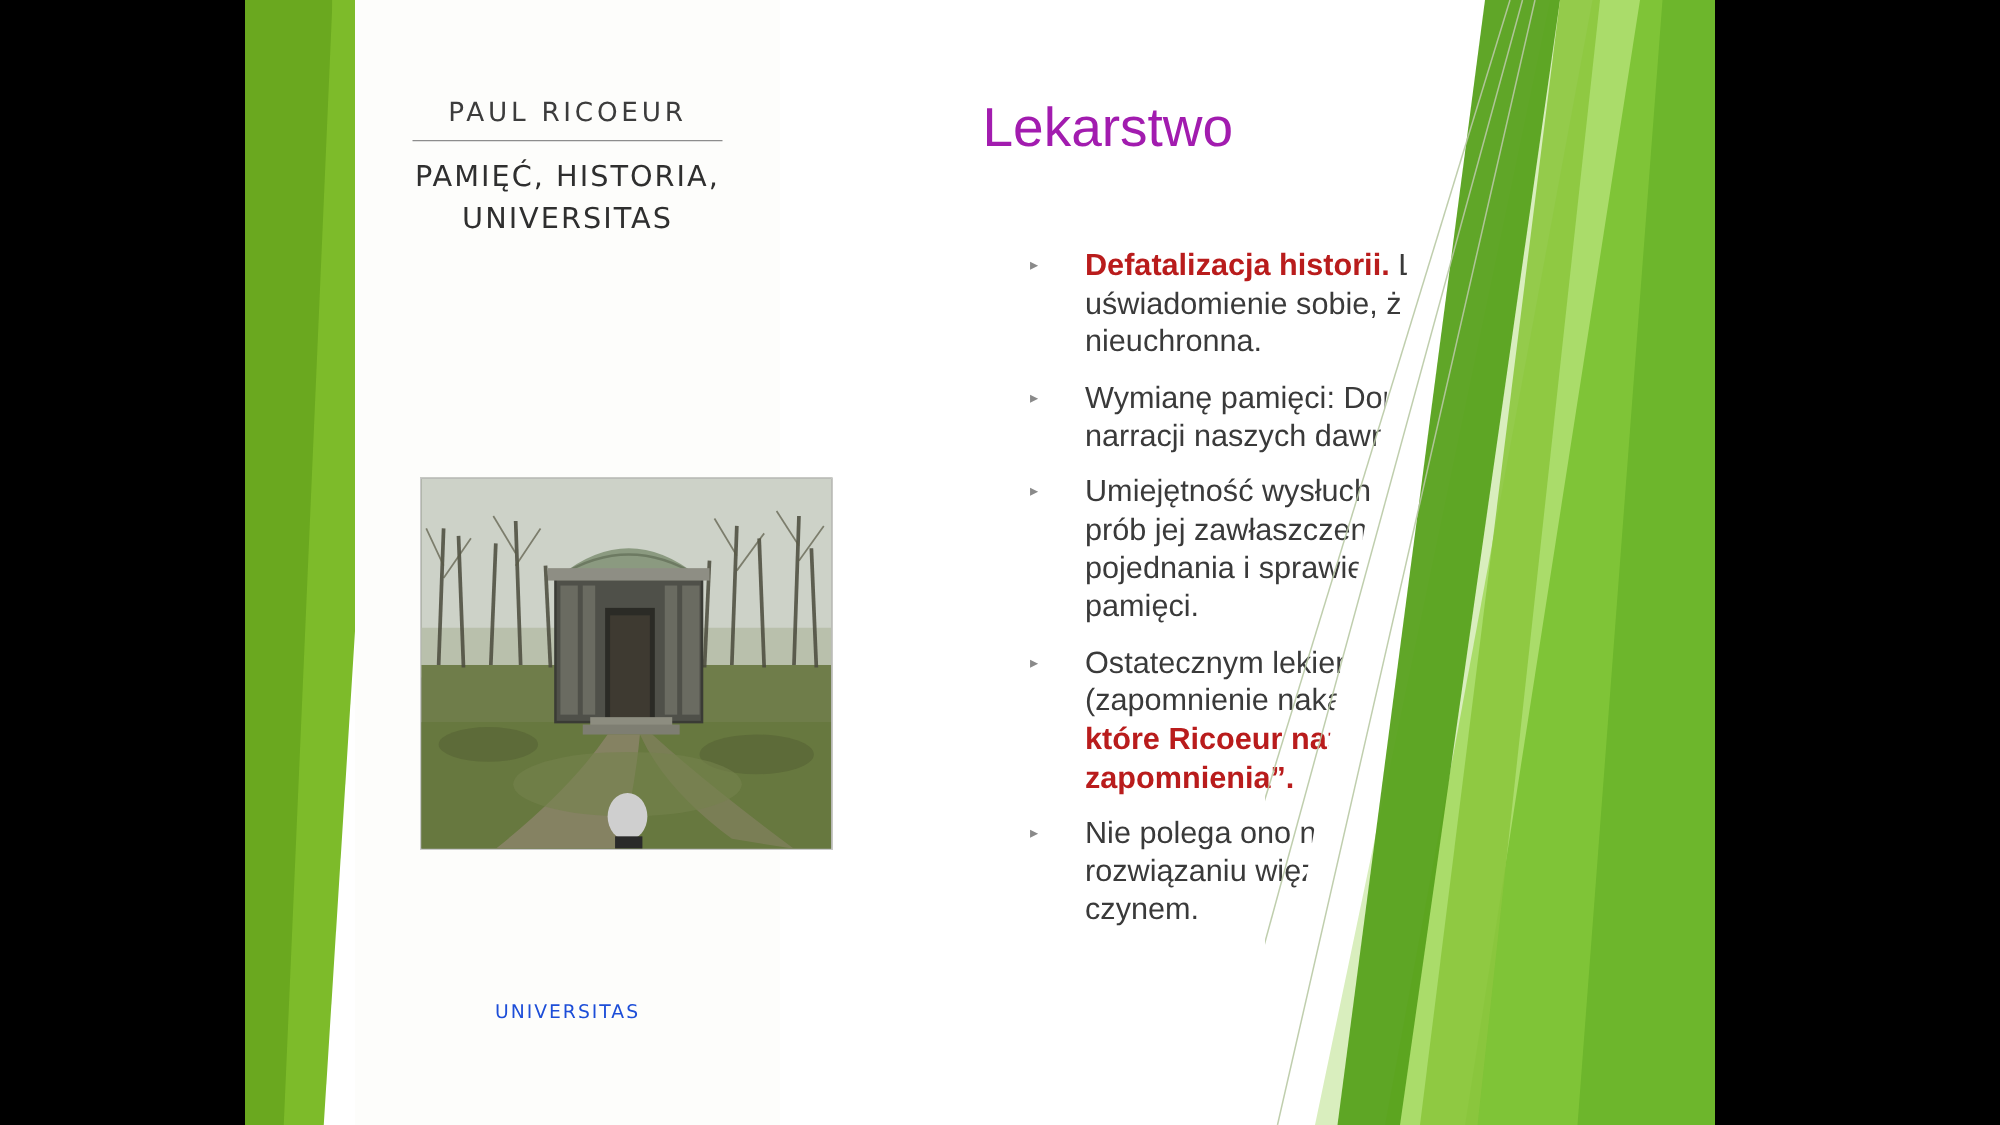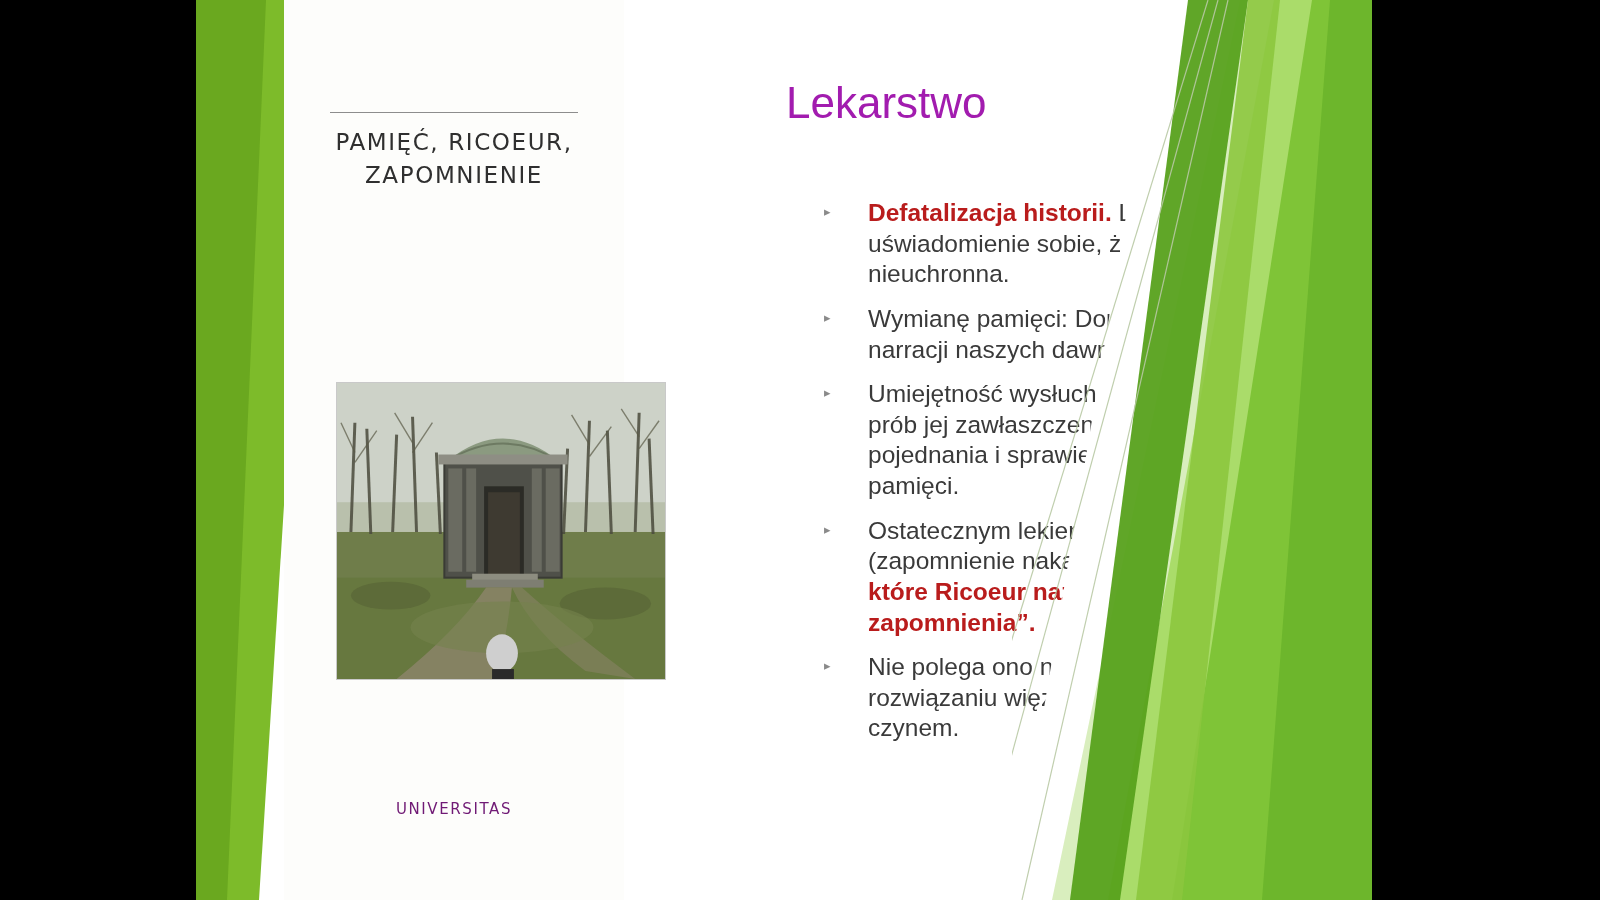--- a/index.html
+++ b/index.html
@@ -91,21 +91,21 @@
     border: 1px solid #c9c9c9;
   }
   .book-photo svg { display: block; width: 100%; height: 100%; }
   .book-publisher {
     position: absolute;
     left: 0; right: 0; top: 800px;
     text-align: center;
     font-family: "DejaVu Sans", sans-serif;
     font-size: 15px;
     letter-spacing: 1.6px;
-    color: #701a75;
+    color: #1d4ed8;
   }
 
   
   .content {
     position: absolute;
     left: 590px; top: 0;
     width: 580px; height: 900px;
   }
   .slide-title {
     position: absolute;
@@ -144,22 +144,23 @@
 <body>
 
 <div id="slide-stage">
 
   <div class="left-band">
     <div class="b1"></div>
     <div class="b2"></div>
   </div>
 
   <div class="book-panel">
+    <div class="book-author">PAUL RICOEUR</div>
     <div class="book-rule"></div>
-    <div class="book-title">PAMIĘĆ, RICOEUR, ZAPOMNIENIE</div>
+    <div class="book-title">PAMIĘĆ, HISTORIA, UNIVERSITAS</div>
 
     <div class="book-photo">
       <svg viewBox="0 0 330 298" preserveAspectRatio="none" aria-hidden="true">
 
         <rect x="0" y="0" width="330" height="150" fill="#cdd2c8"></rect>
 
         <rect x="0" y="120" width="330" height="40" fill="#b9c0ac"></rect>
 
         <rect x="0" y="150" width="330" height="148" fill="#6f7d4a"></rect>
         <rect x="0" y="196" width="330" height="102" fill="#67783f"></rect>

